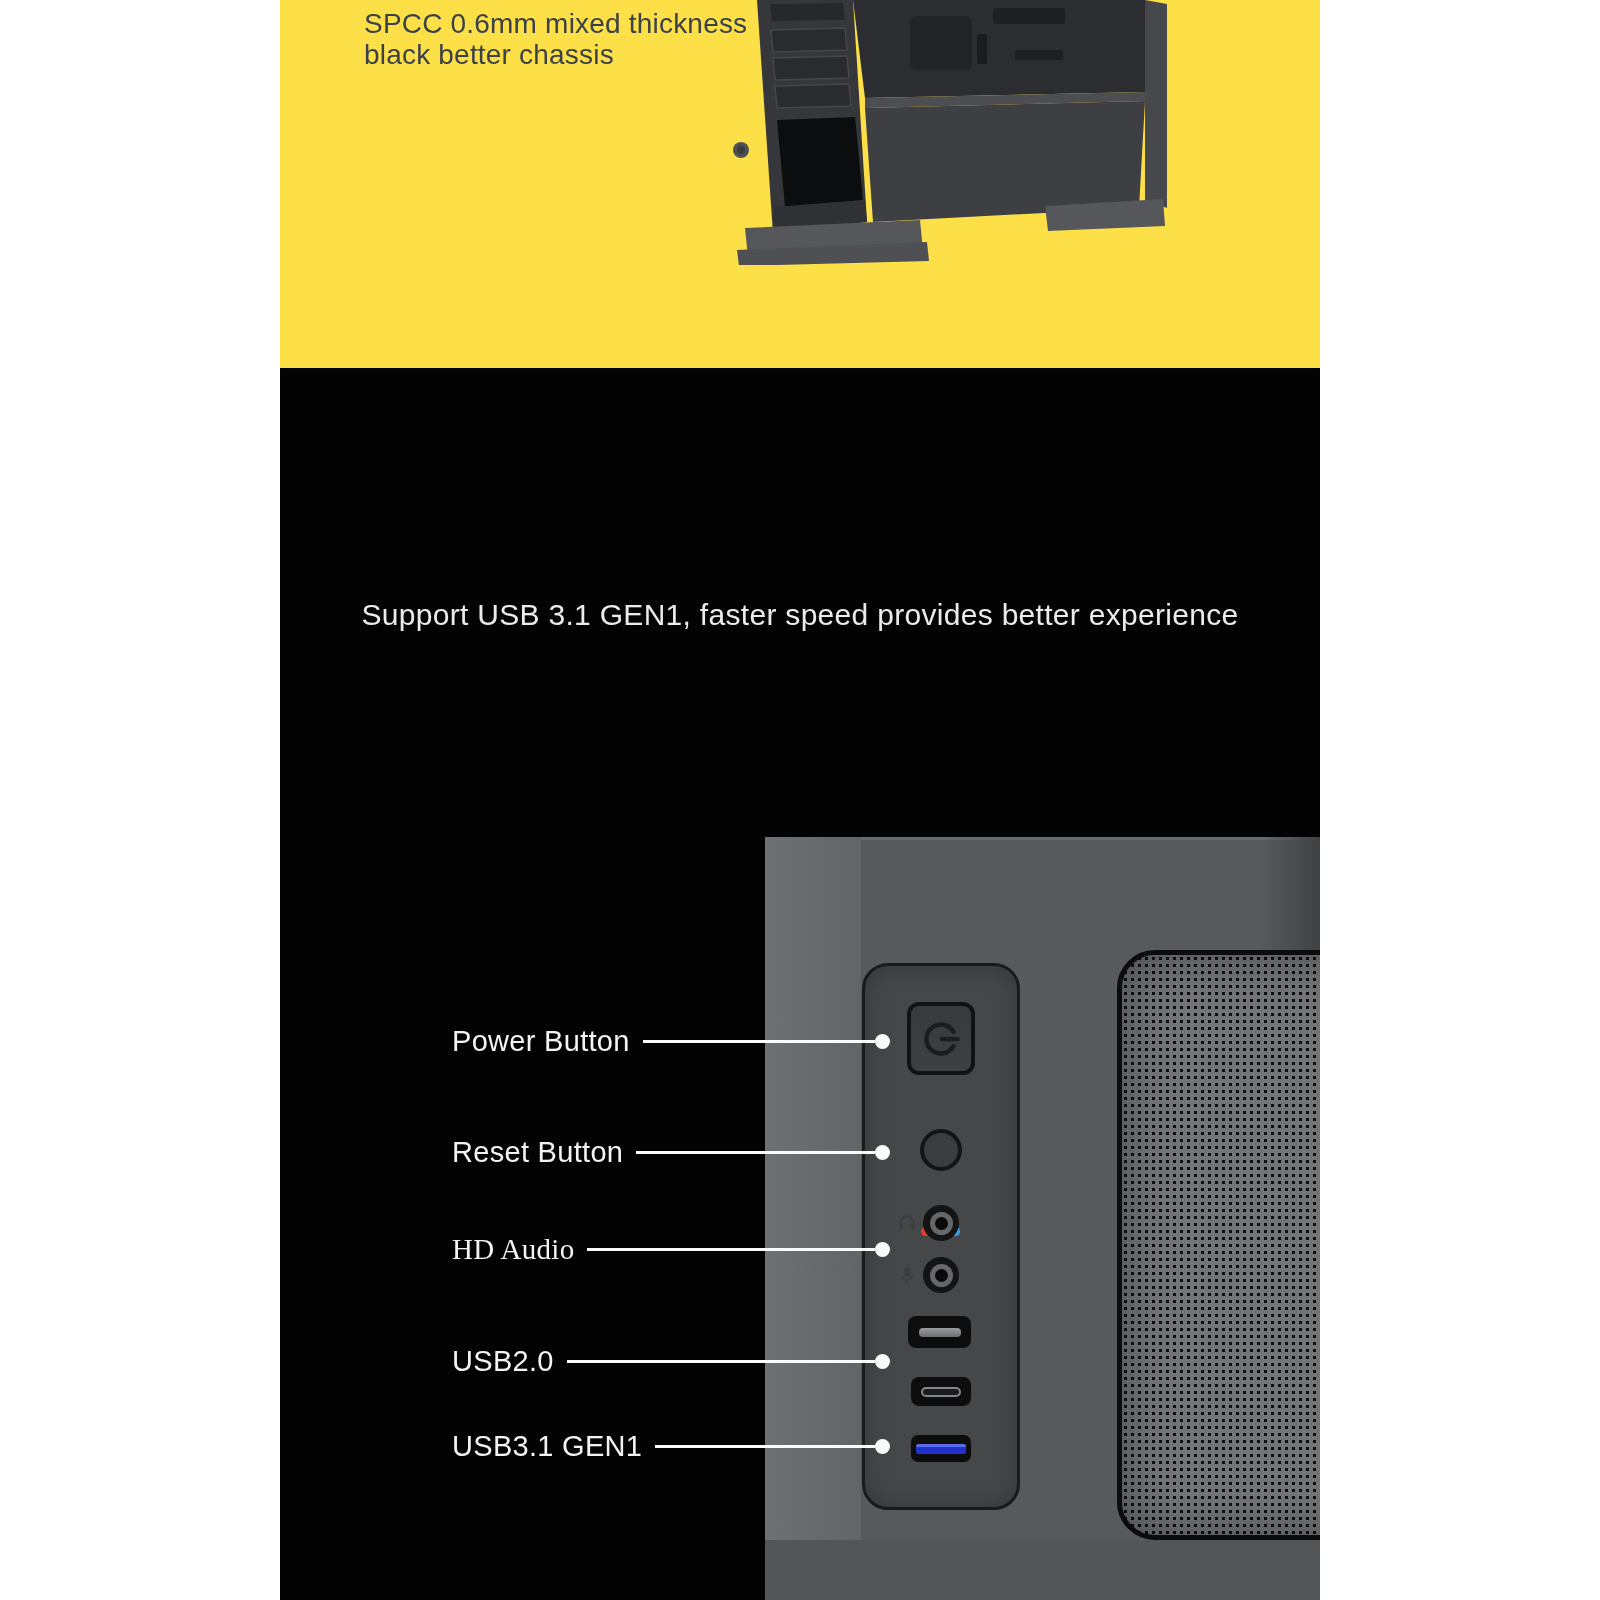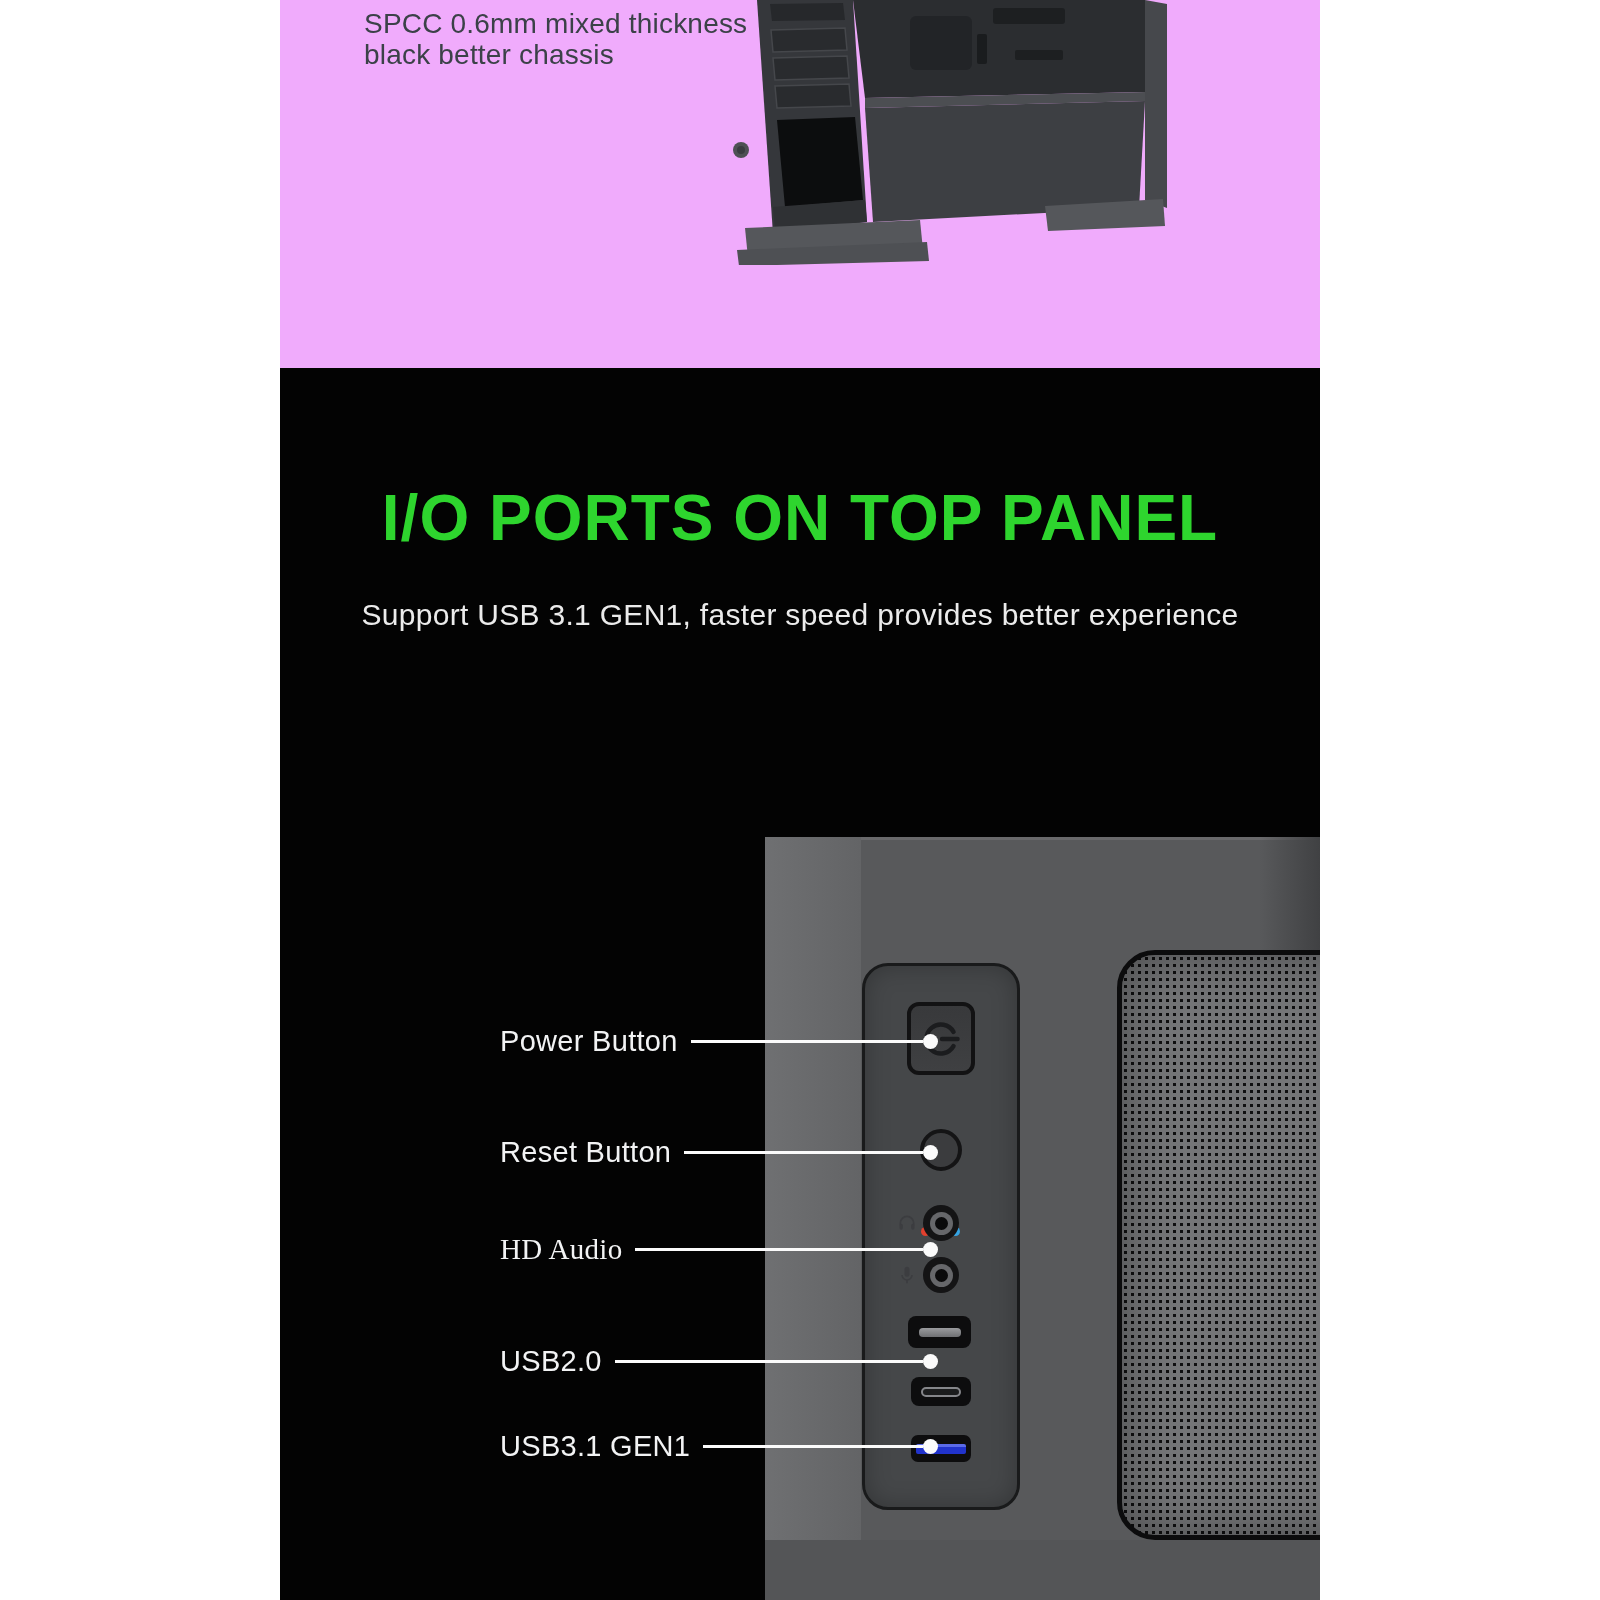--- a/index.html
+++ b/index.html
@@ -3,21 +3,21 @@
 <meta charset="utf-8">
 <style>
   html,body{margin:0;padding:0;background:#ffffff;}
   .page{
     position:relative;width:1600px;height:1600px;overflow:hidden;
     background:#ffffff;font-family:"Liberation Sans",sans-serif;
   }
   .content{position:absolute;left:280px;top:0;width:1040px;height:1600px;}
 
   
-  .top-band{position:relative;width:1040px;height:368px;background:#f0abfc;overflow:hidden;}
+  .top-band{position:relative;width:1040px;height:368px;background:#fde047;overflow:hidden;}
   .caption{position:absolute;left:84px;top:8px;font-size:28px;line-height:31px;
     color:#3b4148;letter-spacing:.2px;}
   .chassis{position:absolute;left:435px;top:0;width:470px;height:265px;}
 
   
   .io-band{position:relative;width:1040px;height:1232px;background:#030303;}
   .io-title{position:absolute;top:114px;left:0;width:100%;margin:0;text-align:center;
     font-size:64px;line-height:72px;font-weight:bold;letter-spacing:1px;color:#2ed52e;}
   .io-subtitle{position:absolute;top:229px;left:0;width:100%;margin:0;text-align:center;
     font-size:30px;line-height:36px;color:#ebebeb;letter-spacing:.3px;}
@@ -69,21 +69,21 @@
 
   .mesh{position:absolute;left:352px;top:113px;width:260px;height:590px;box-sizing:border-box;
     border:5px solid #0c0c0d;border-radius:38px;
     background-color:#747577;
     background-image:radial-gradient(#0f0f10 1.7px,rgba(0,0,0,0) 1.8px);
     background-size:7px 7px;
     box-shadow:inset 0 0 50px rgba(0,0,0,.38);}
 
   
   .callout{position:absolute;left:172px;width:438px;height:34px;
-    display:flex;align-items:center;margin-left:48px;}
+    display:flex;align-items:center;}
   .callout-label{font-size:29px;color:#f2f3f4;white-space:nowrap;letter-spacing:.3px;}
   .callout-line{flex:1;height:3px;background:#fbfbfb;margin-left:13px;}
   .callout-dot{flex:none;width:15px;height:15px;border-radius:50%;background:#fbfbfb;}
   .callout.c0{top:656px;} .callout.c1{top:767px;} .callout.c2{top:864px;font-family:Liberation Serif, serif;}
   .callout.c3{top:976px;} .callout.c4{top:1061px;justify-content:flex-end;}
 </style>
 </head>
 <body>
 
 <div class="page">
@@ -122,21 +122,20 @@
         <polygon points="30,228 205,220 208,250 33,258" fill="#55575b"></polygon>
         <polygon points="22,250 212,242 214,261 24,266" fill="#4e5054"></polygon>
         <polygon points="330,206 448,199 450,226 333,231" fill="#55575b"></polygon>
 
         <circle cx="26" cy="150" r="8" fill="#4e5054"></circle>
         <circle cx="26" cy="150" r="4" fill="#3a3c40"></circle>
       </svg>
     </section>
 
     <section class="io-band">
-      <h1 class="io-title">I/O PORTS ON TOP PANEL</h1>
       <p class="io-subtitle">Support USB 3.1 GEN1, faster speed provides better experience</p>
 
       <div class="photo">
         <div class="light-band"></div>
         <div class="dark-band"></div>
         <div class="bottom-strip"></div>
 
         <div class="io-strip">
           <div class="power-btn">
             <svg width="42" height="42" viewBox="0 0 42 42" aria-hidden="true">

